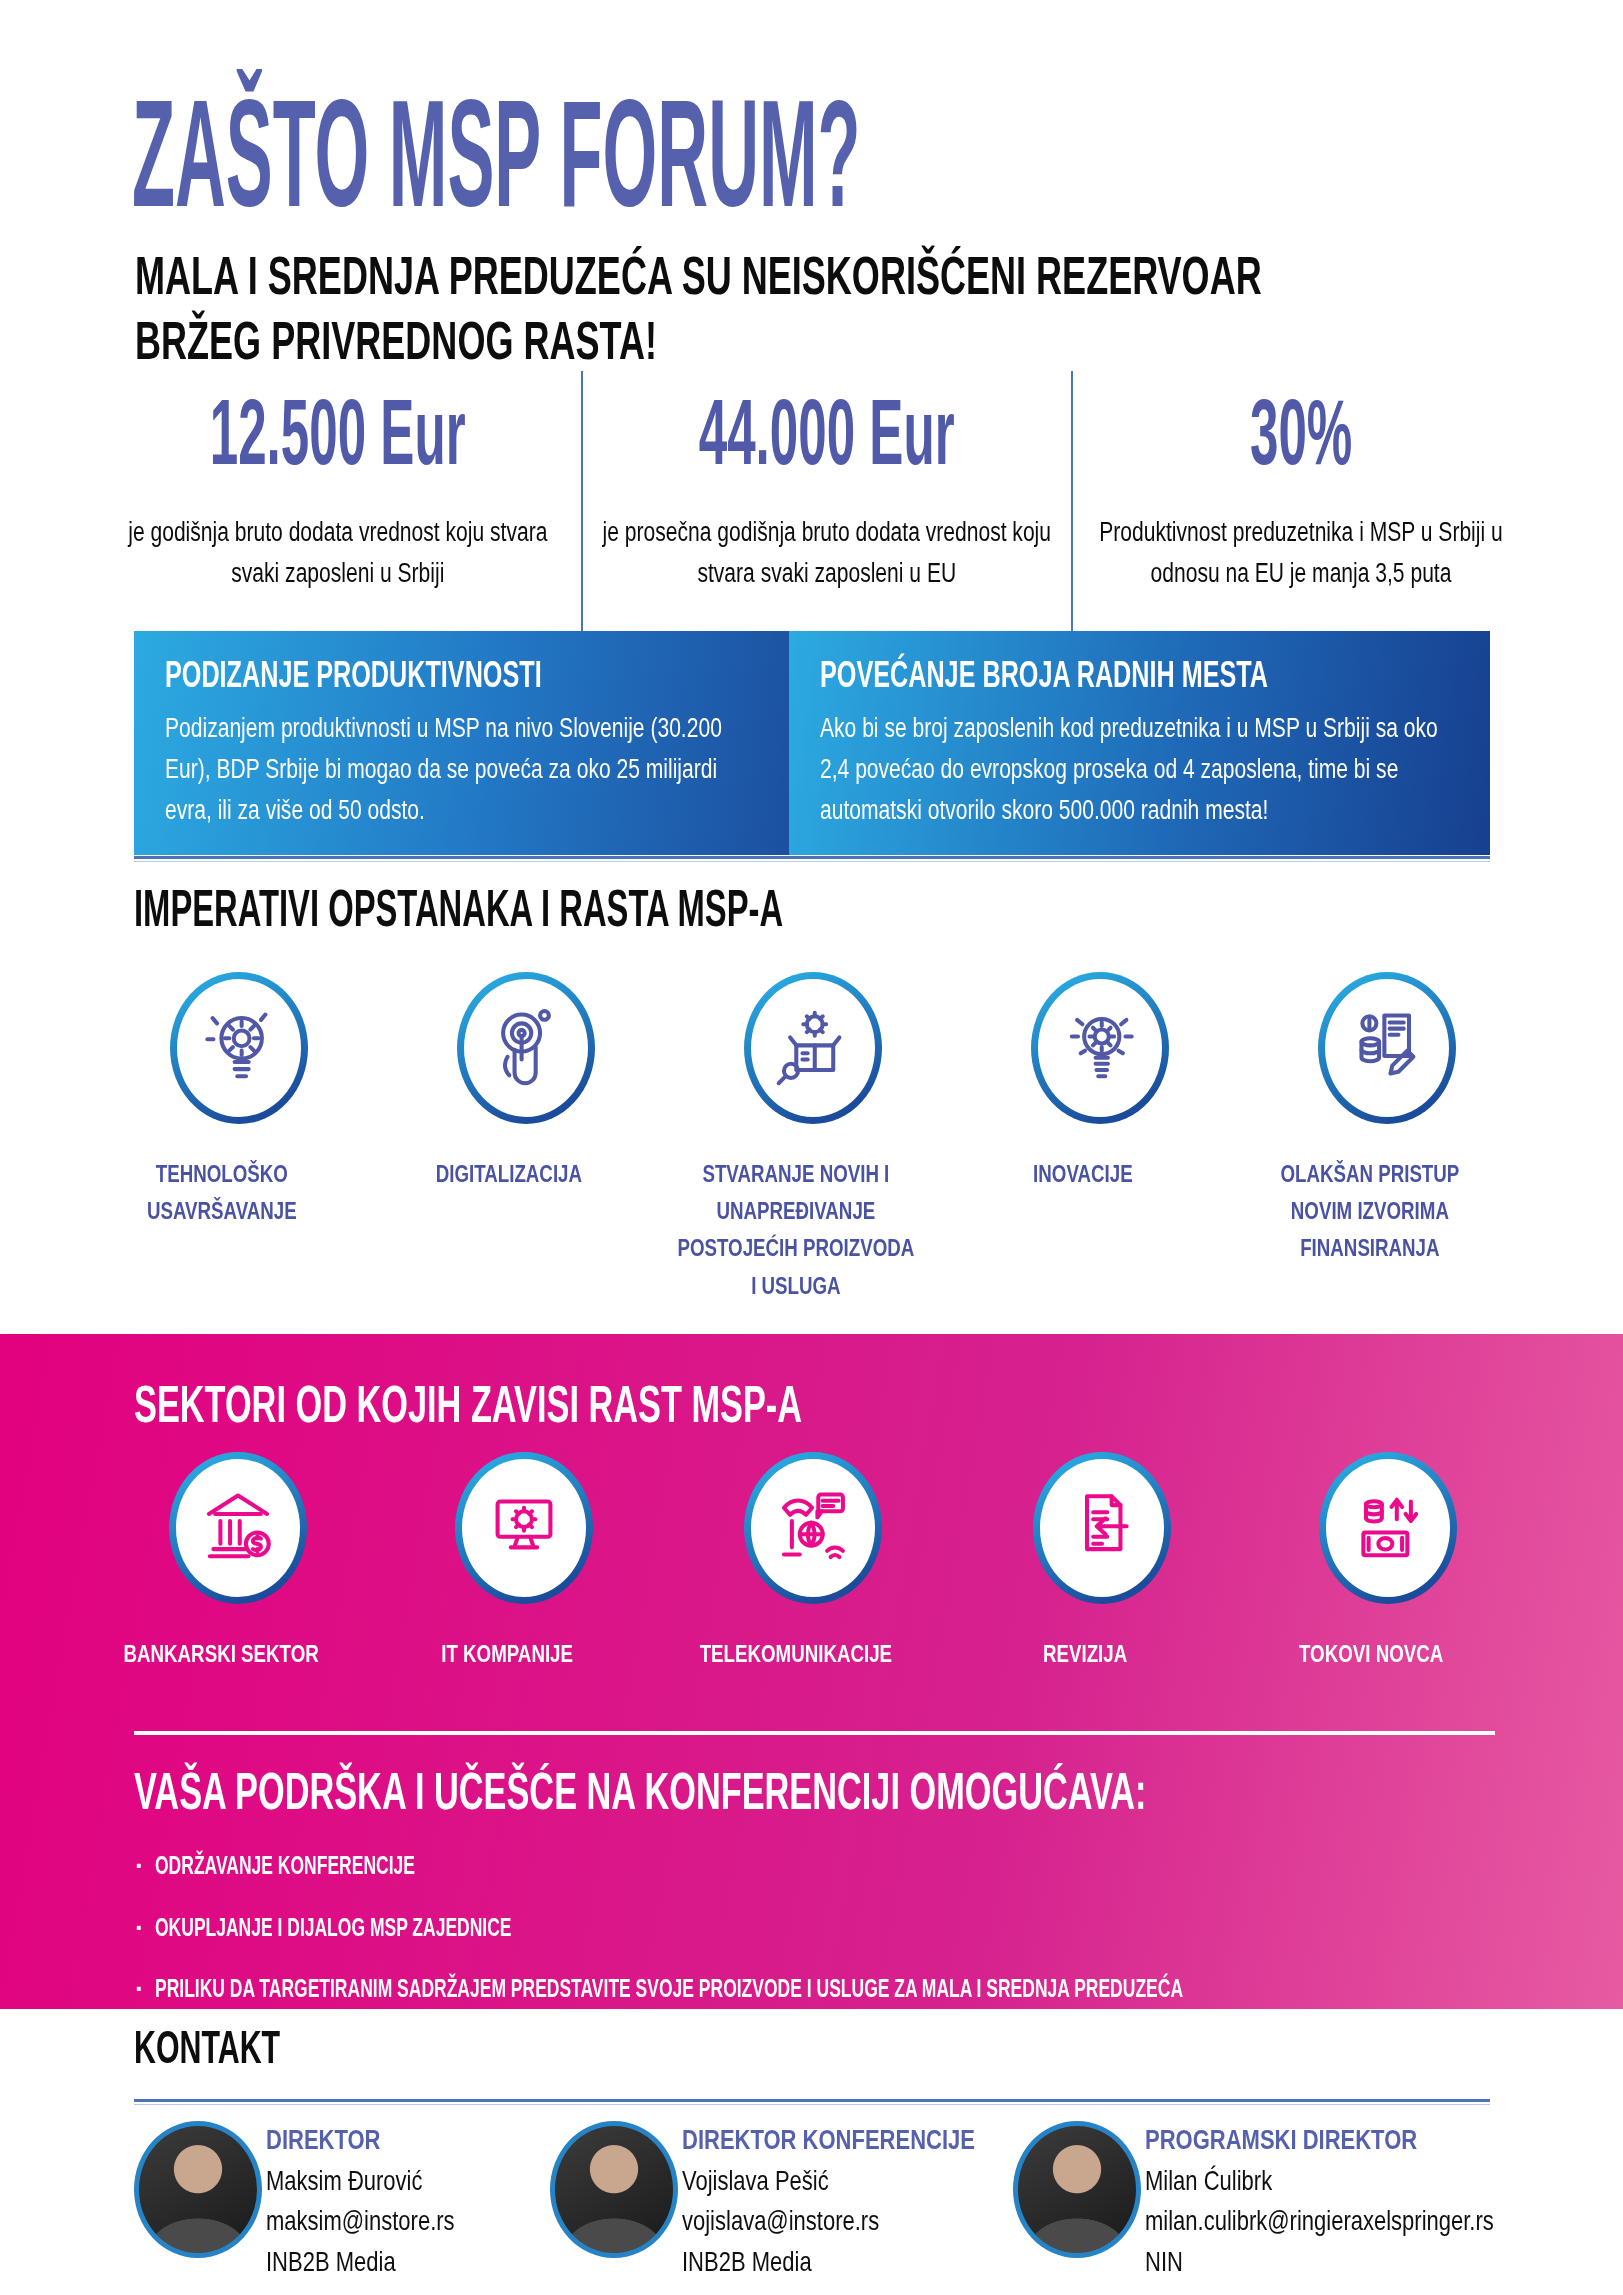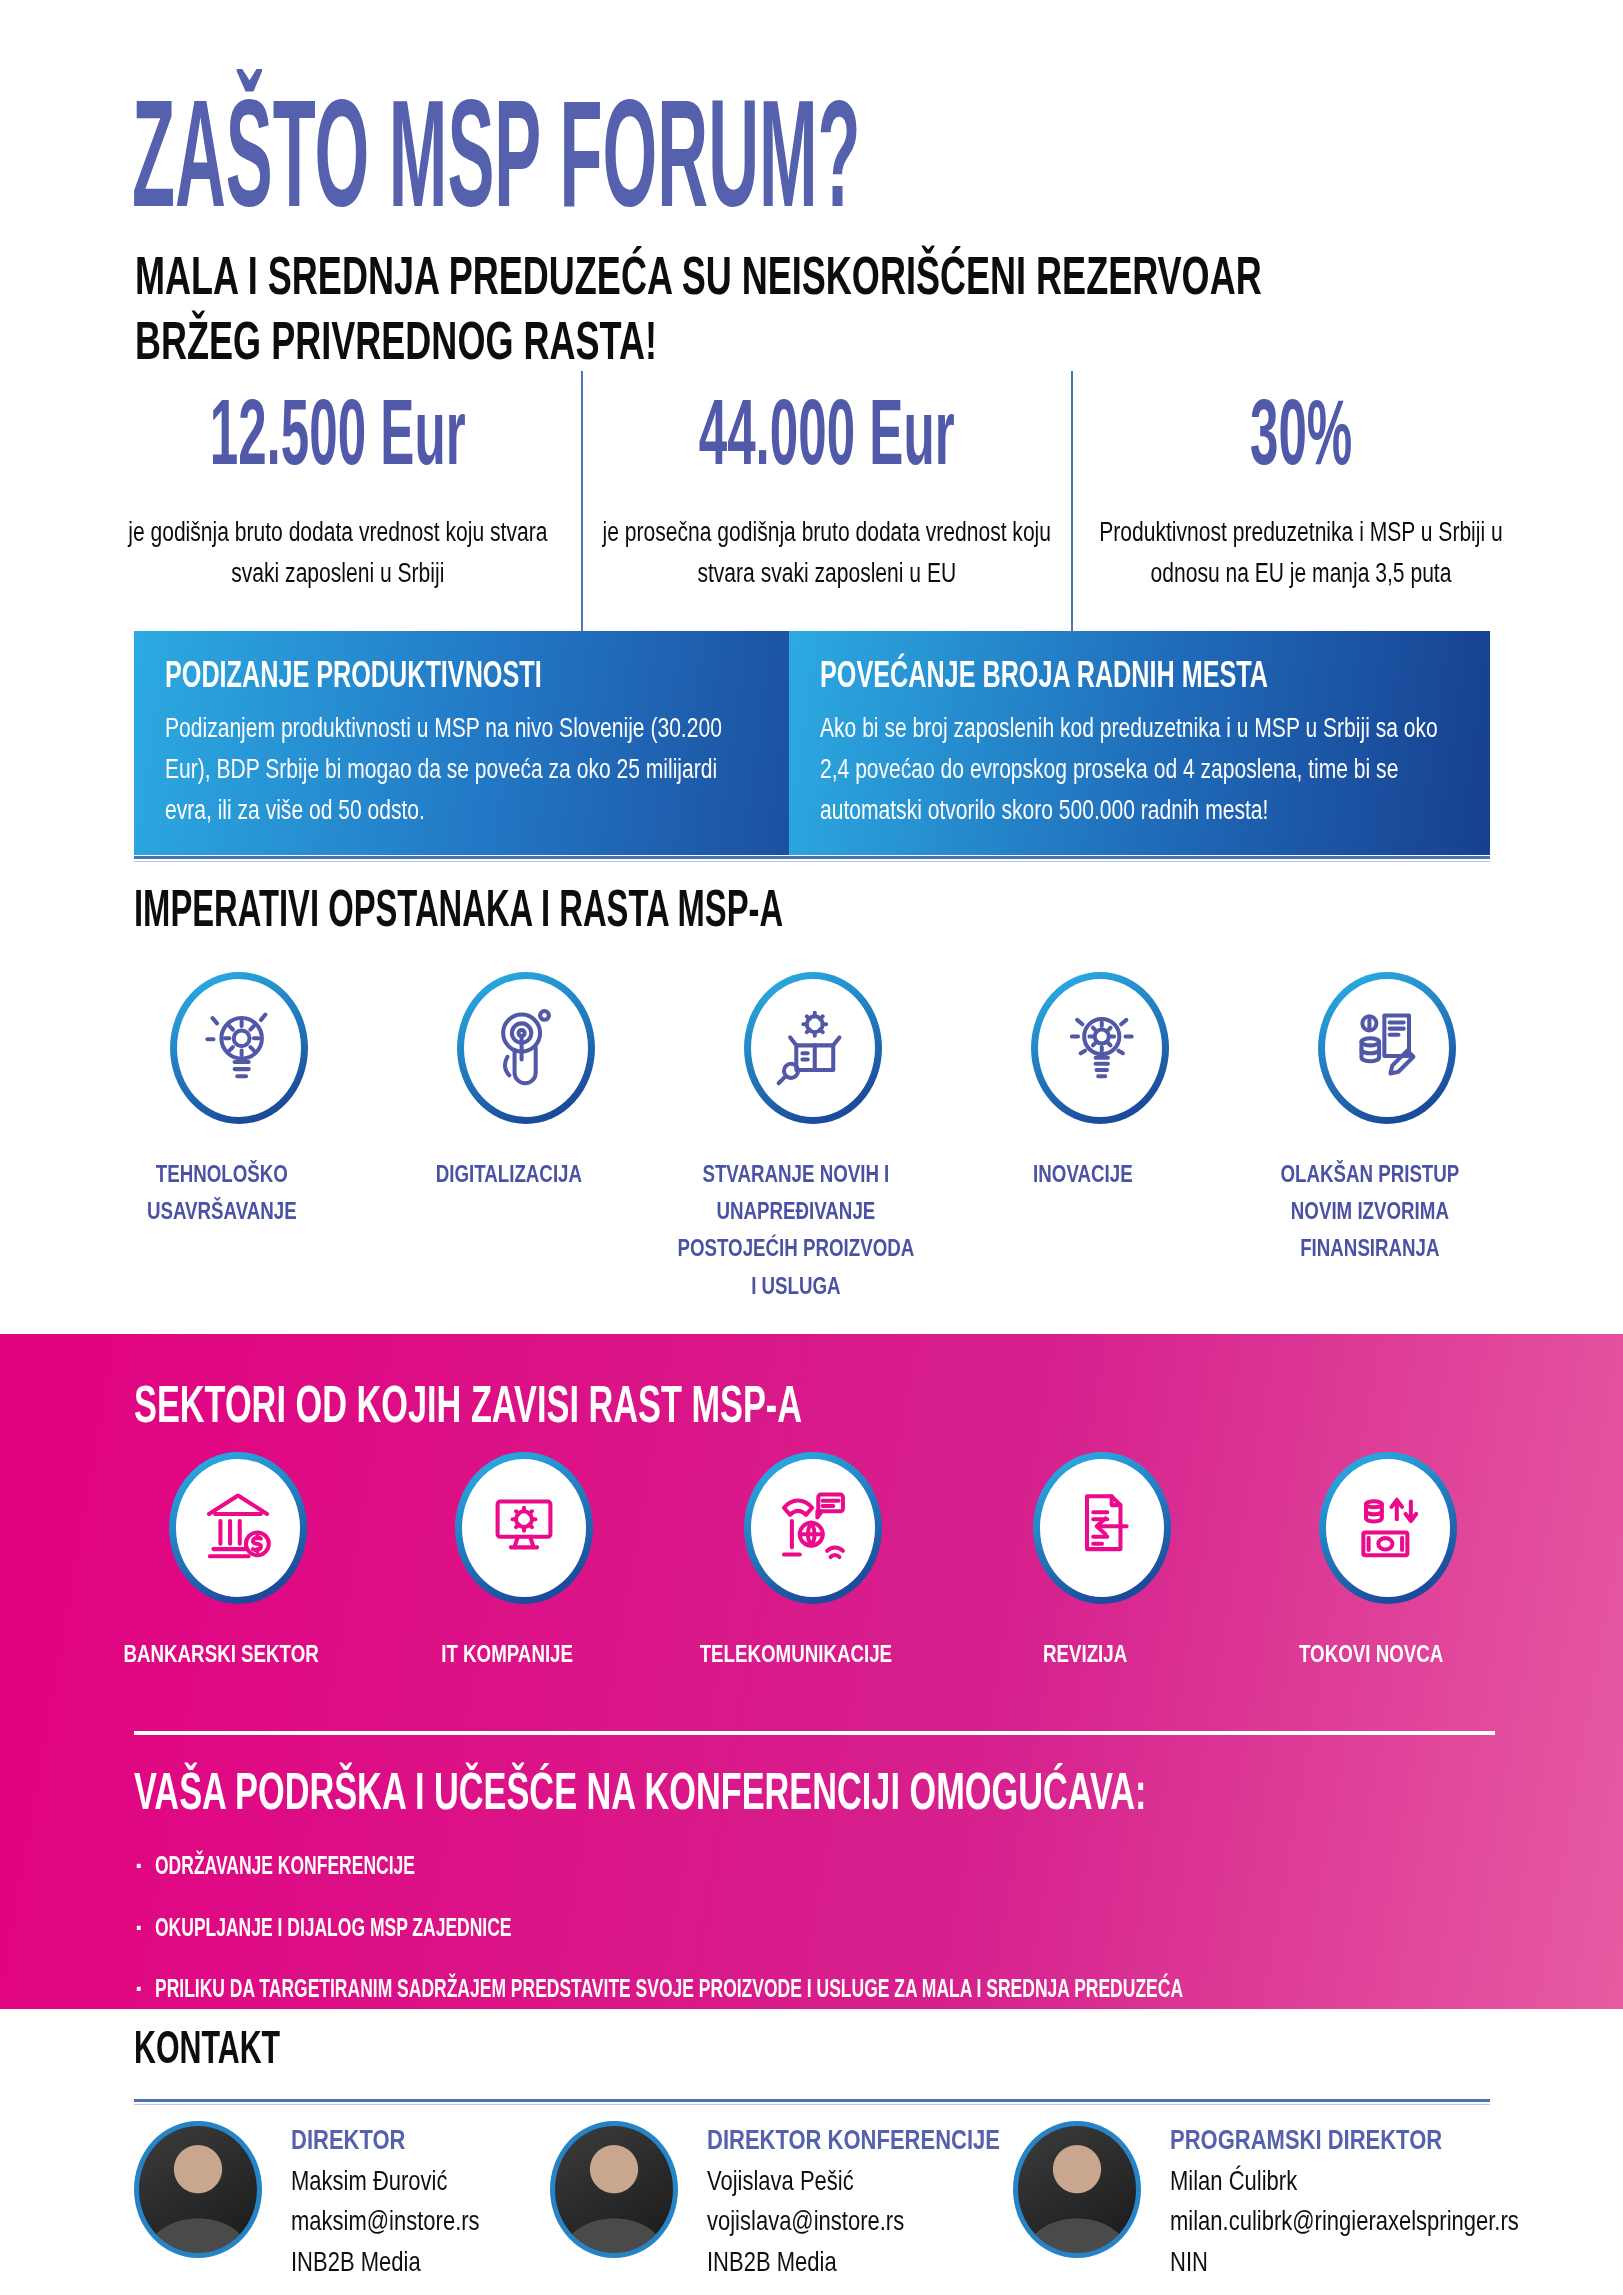--- a/index.html
+++ b/index.html
@@ -65,21 +65,21 @@
   .pink { position:absolute; left:0; top:1326px; width:1623px; height:675px;
           background:linear-gradient(100deg,#e2017f 0%, #d6218e 62%, #e75ba2 100%); }
   .bullets { position:absolute; left:135px; top:518px; }
   .bullet { display:flex; align-items:flex-start; margin-bottom:32px;
             font-size:25px; font-weight:700; color:#ffffff; line-height:1.1; }
   .bullet-dot::before { content:"·"; font-size:27px; margin-right:11px; }
 
   
   .contacts { position:absolute; left:134px; top:2113px; width:1356px;
               display:grid; grid-template-columns:416px 463px 1fr; }
-  .contact { display:flex; gap:29px; align-items:flex-start; }
+  .contact { display:flex; gap:4px; align-items:flex-start; }
   .cphoto { flex:0 0 auto; width:118px; height:127px; border-radius:50%;
             border:5.5px solid #2583c6; box-sizing:content-box;
             background:
               radial-gradient(circle at 50% 34%, #c9a78e 0%, #c9a78e 23%, rgba(0,0,0,0) 24%),
               radial-gradient(ellipse 70% 45% at 50% 100%, #4a4a4a 0%, #4a4a4a 60%, rgba(0,0,0,0) 61%),
               linear-gradient(150deg,#3c3c3c,#191919); }
   .ctext { padding-top:3.1px; }
   .ctext > div { white-space:nowrap; transform:scaleX(.8); transform-origin:0 50%; }
   .crole { font-size:27.5px; font-weight:700; color:#5661ae; }
   .cline { font-size:27.5px; color:#0f0f0f; margin-top:8.6px; font-weight:400; }

